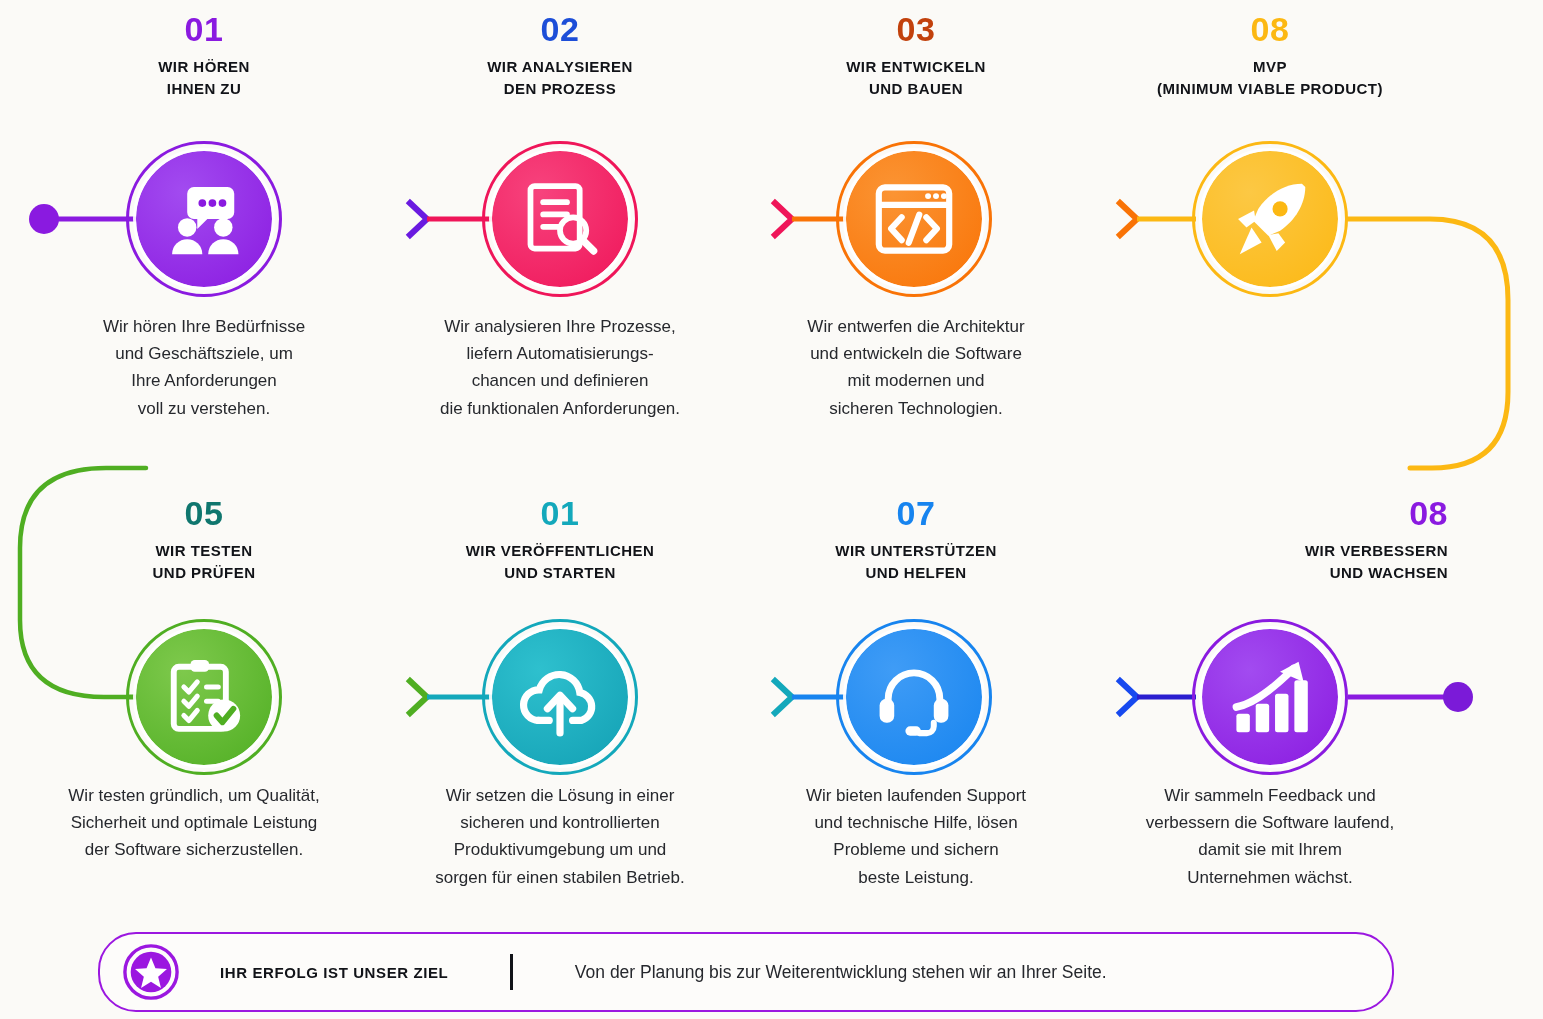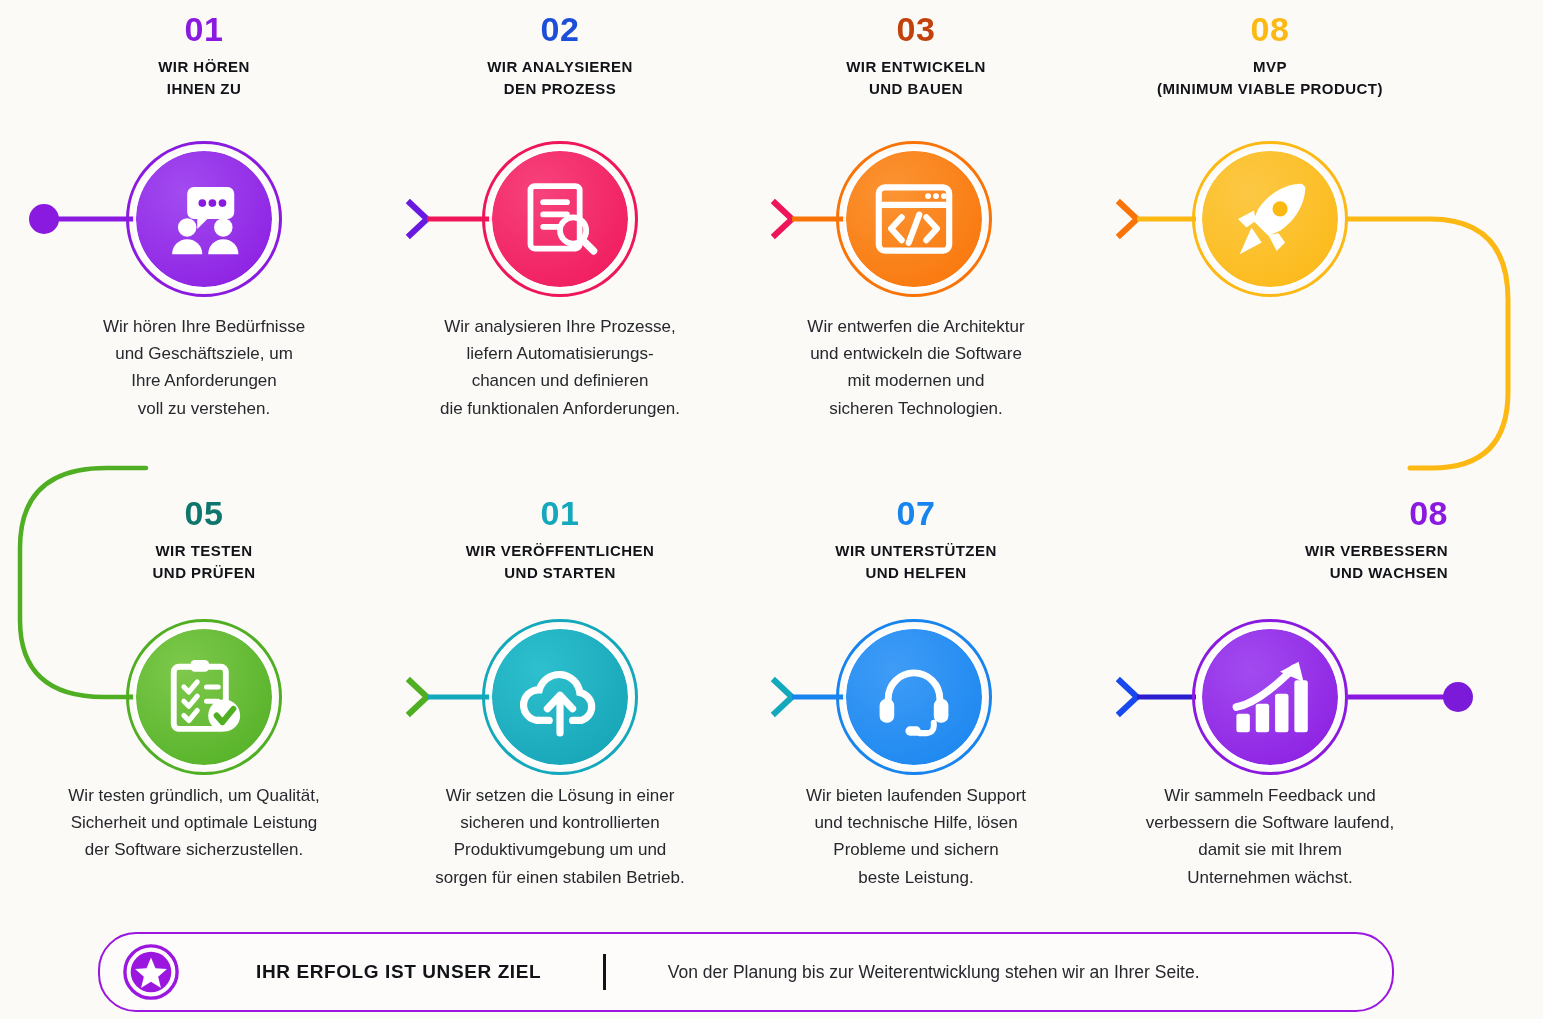--- a/index.html
+++ b/index.html
@@ -82,22 +82,22 @@
     left:98px;top:932px;
     width:1292px;height:76px;
     border:2.5px solid #9b17e0;
     border-radius:38px;
     background:#fdfcfa;
     display:flex;align-items:center;
     z-index:5;
   }
   #banner .starwrap{margin-left:22px;display:flex;align-items:center;}
   #banner .bhead{
-    margin-left:76px;
-    font-size:19px;font-weight:700;color:#111318;letter-spacing:.6px;
+    margin-left:40px;
+    font-size:15px;font-weight:700;color:#111318;letter-spacing:.6px;
   }
   #banner .vline{
     margin-left:62px;
     width:2.5px;height:36px;background:#111318;
   }
   #banner .bsub{
     margin-left:62px;
     font-size:17.5px;color:#26282d;
   }
 </style>

